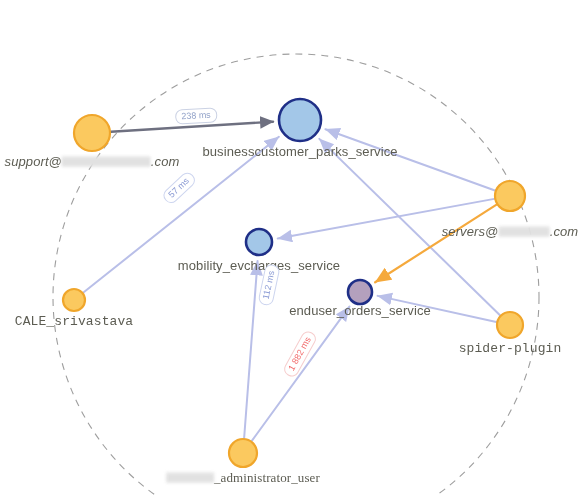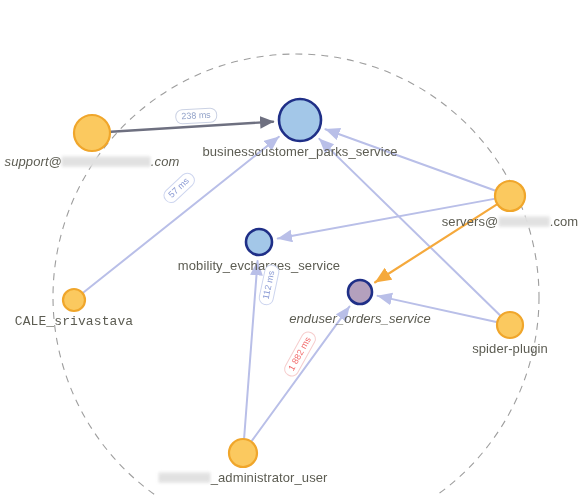--- a/index.html
+++ b/index.html
@@ -122,26 +122,26 @@
         </g>
         <g>
           <circle cx="243" cy="453" r="14" fill="#fbc95f" stroke="#f0a62b" stroke-width="2.2"></circle>
         </g>
       </g>
   </svg>
 
   <div id="label-layer">
       <div class="node-label center" style="left: 92px; top: 155px; font-style: italic;"><span>support@</span><span class="redaction">externalpartner</span><span>.com</span></div>
       <div class="node-label center" style="left: 300px; top: 145px;"><span>businesscustomer_parks_service</span></div>
-      <div class="node-label center" style="left: 510px; top: 215px;"><span>servers@</span><span class="redaction">redacted</span><span>.com</span></div>
+      <div class="node-label center" style="left: 510px; top: 225px; font-style: italic;"><span>servers@</span><span class="redaction">redacted</span><span>.com</span></div>
       <div class="node-label center" style="left: 259px; top: 259px;"><span>mobility_evcharges_service</span></div>
-      <div class="node-label center" style="left: 360px; top: 312px; font-style: italic;"><span>enduser_orders_service</span></div>
+      <div class="node-label center" style="left: 360px; top: 304px;"><span>enduser_orders_service</span></div>
       <div class="node-label center" style="left: 74px; top: 315px; font-family: Liberation Mono, monospace;"><span>CALE_srivastava</span></div>
-      <div class="node-label center" style="left: 510px; top: 342px;"><span>spider-plugin</span></div>
-      <div class="node-label center" style="left: 243px; top: 471px;"><span class="redaction">technical</span><span>_administrator_user</span></div>
+      <div class="node-label center" style="left: 510px; top: 342px; font-family: Liberation Mono, monospace;"><span>spider-plugin</span></div>
+      <div class="node-label center" style="left: 243px; top: 471px; font-family: Liberation Serif, serif;"><span class="redaction">technical</span><span>_administrator_user</span></div>
     </div>
   <div id="edge-label-layer">
       <div class="edge-label lat-dark" style="left: 196px; top: 116px; transform: translate(-50%, -50%) rotate(-3deg);">238 ms</div>
       <div class="edge-label lat-normal" style="left: 179px; top: 188px; transform: translate(-50%, -50%) rotate(-43deg);">57 ms</div>
       <div class="edge-label lat-normal" style="left: 269px; top: 285px; transform: translate(-50%, -50%) rotate(-78deg);">112 ms</div>
       <div class="edge-label lat-slow" style="left: 300px; top: 354px; transform: translate(-50%, -50%) rotate(-61deg);">1 882 ms</div>
     </div>
 
 </div>
 

